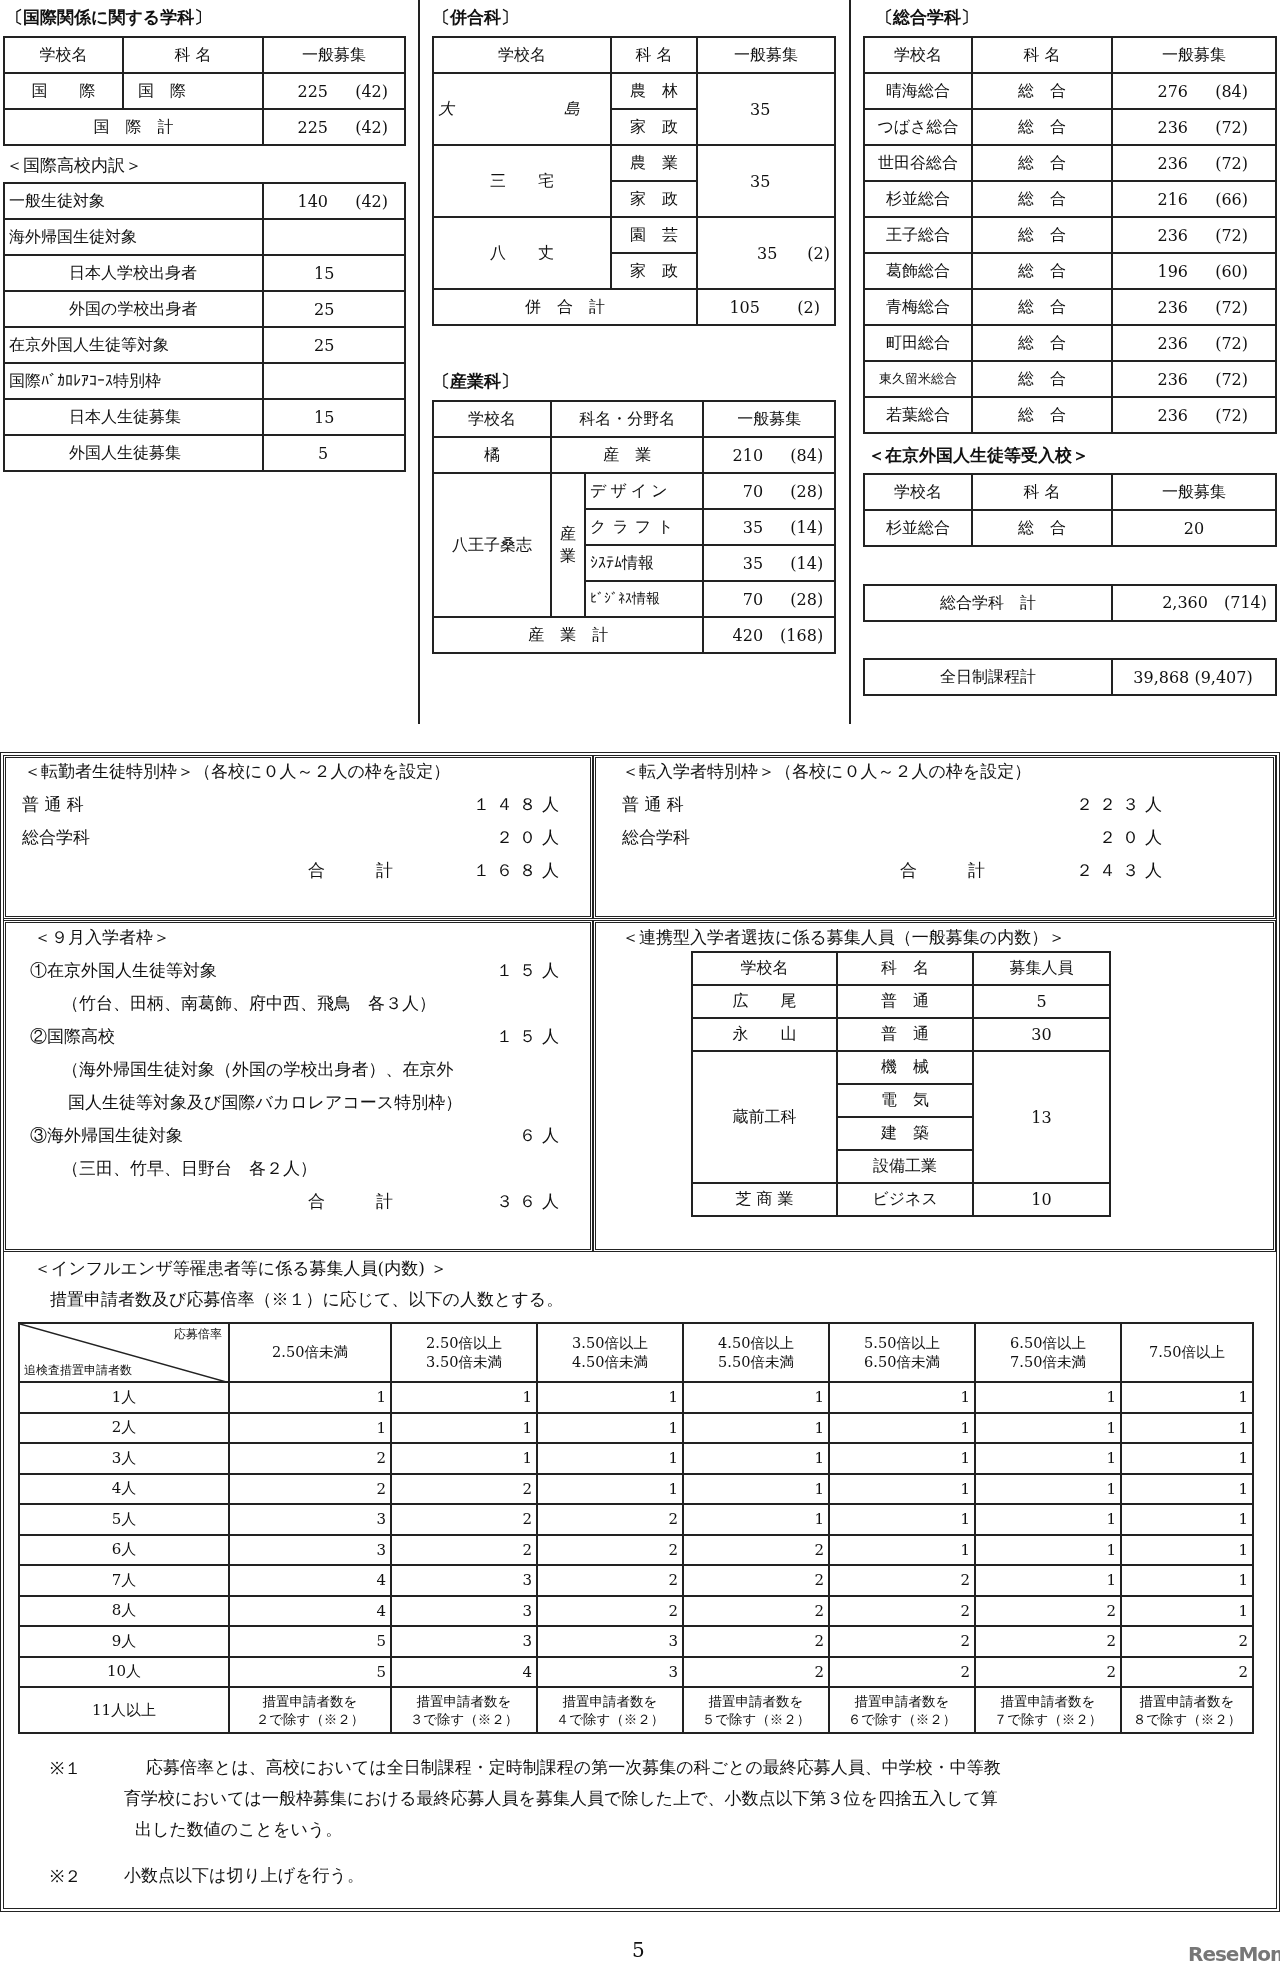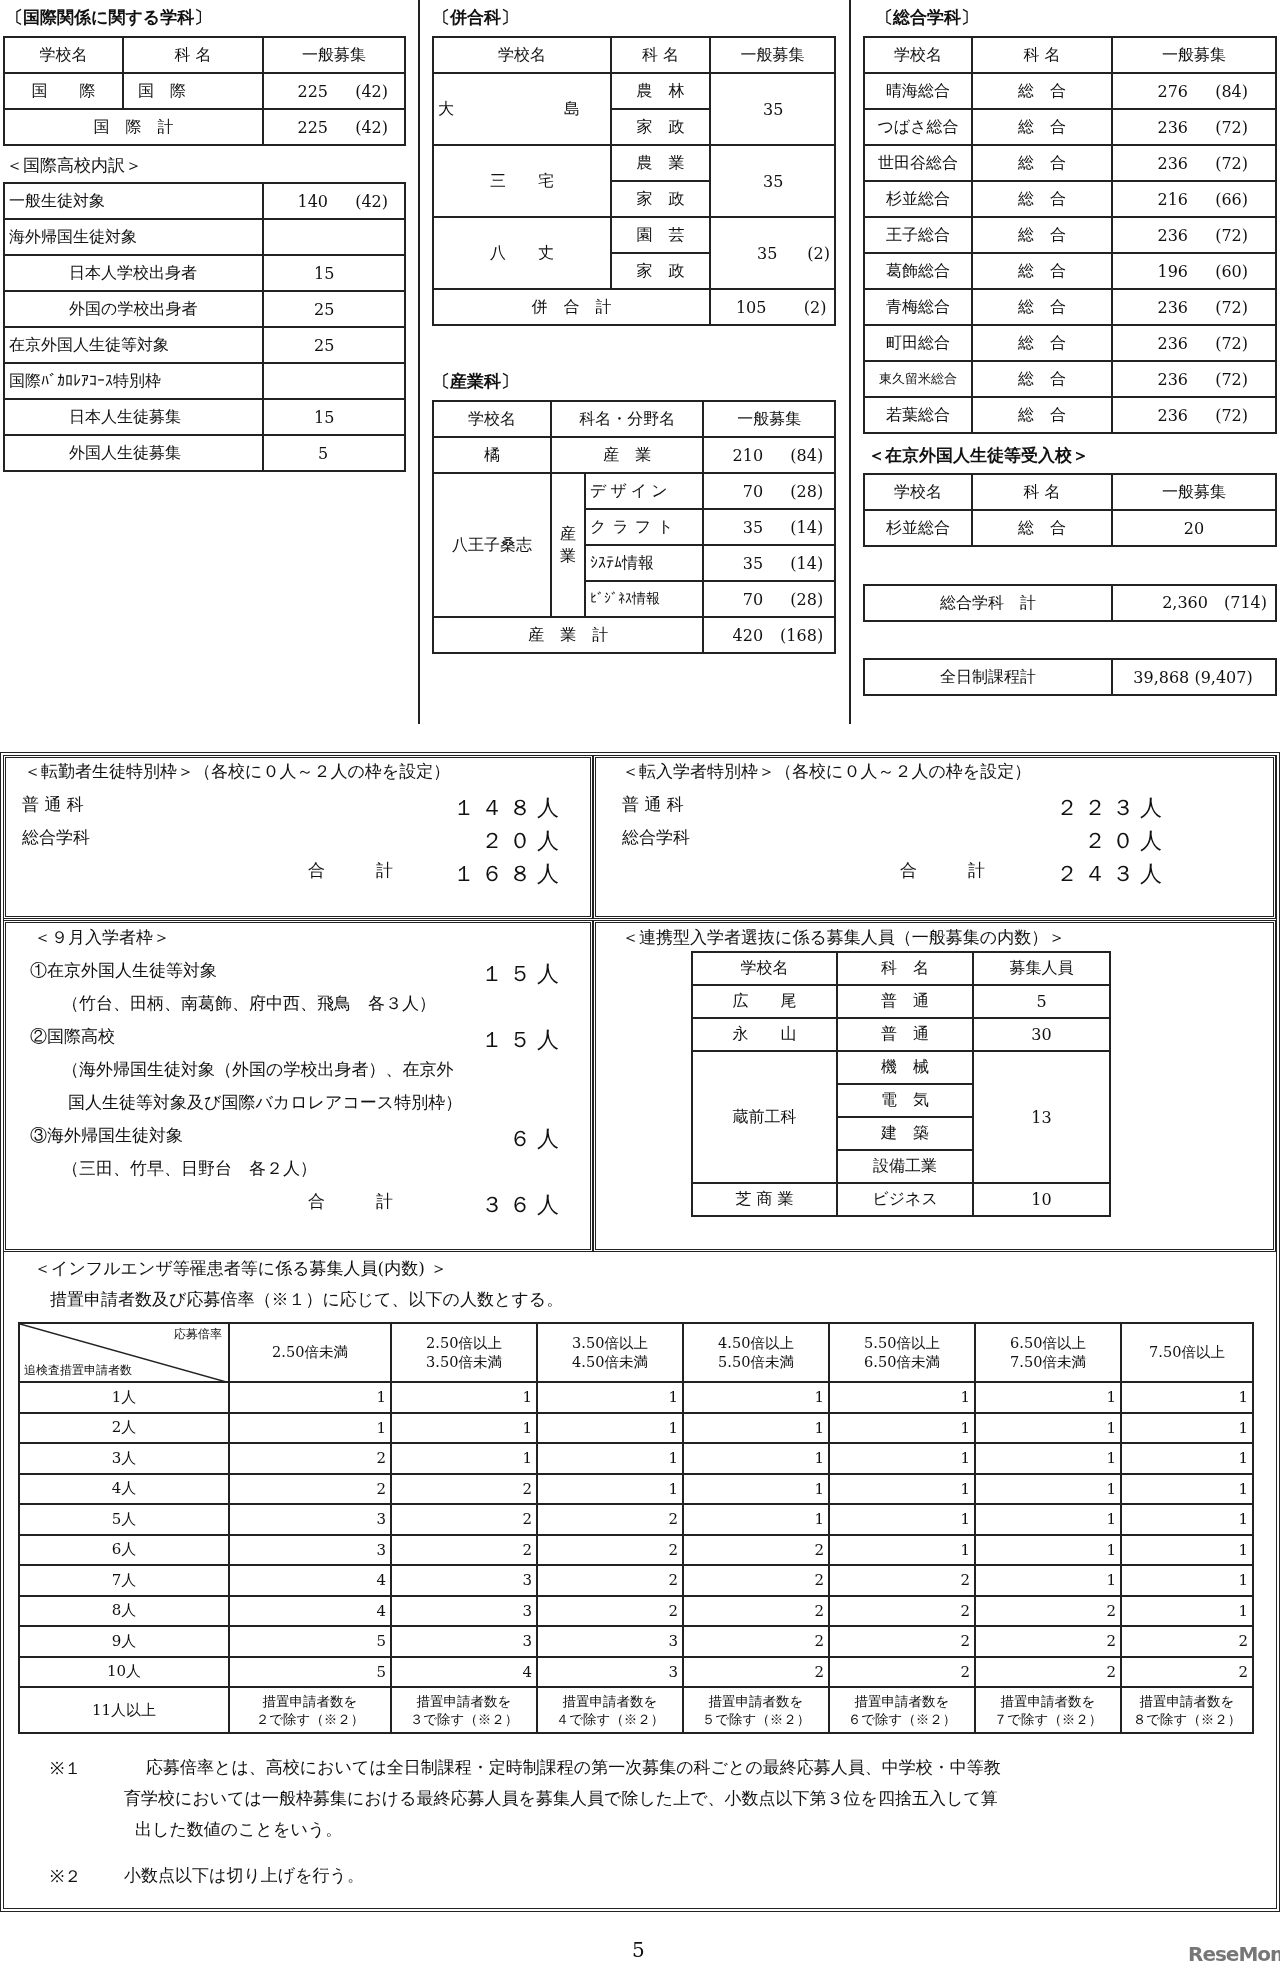--- a/index.html
+++ b/index.html
@@ -12,25 +12,25 @@
   .sec-title { font-family: "DejaVu Sans", "Liberation Sans", sans-serif; font-weight: bold; font-size: 17px; white-space: nowrap; }
   .sub-title { font-size: 17px; white-space: nowrap; }
   table.grid { border-collapse: collapse; position: absolute; font-size: 16px; }
   table.grid td { border: 2px solid #222; height: 36px; text-align: center; vertical-align: middle; white-space: nowrap; padding: 0 4px; }
   table.grid td.thin-b { border-bottom: 1px solid #701a75; }
   table.grid td.thin-l { border-left: 1px solid #666; }
   td.left { text-align: left !important; }
   td.ind { text-align: left !important; padding-left: 64px !important; }
   .num { display: inline-block; min-width: 48px; text-align: right; }
   .paren { display: inline-block; min-width: 60px; text-align: right; }
-  .spread2 { letter-spacing: 26px; }
+  .spread2 { letter-spacing: 26px; font-style: italic; }
   .vline { position: absolute; width: 2px; background: #222; }
   .box { position: absolute; border: 3px double #222; }
   .line-row { position: absolute; font-size: 17px; white-space: nowrap; }
-  .rt { position: absolute; font-size: 22px; white-space: nowrap; text-align: center; letter-spacing: 6px; }
+  .rt { position: absolute; font-size: 17px; white-space: nowrap; text-align: center; letter-spacing: 6px; }
   table.inf { border-collapse: collapse; position: absolute; font-size: 15px; }
   table.inf td { border: 2px solid #222; height: 30.5px; white-space: nowrap; }
   table.inf td.val { text-align: right; padding-right: 4px; }
   table.inf td.lab { text-align: center; }
   table.inf td.hdr { text-align: center; font-size: 14.5px; line-height: 19px; }
   table.inf td.div { text-align: center; font-size: 13.5px; line-height: 18px; }
   .note { position: absolute; font-size: 17px; white-space: nowrap; }
   .logo { position: absolute; font-family: "DejaVu Sans", sans-serif; font-weight: bold; color: #777; font-size: 20px; letter-spacing: -1px; }
 </style>
 </head>
@@ -116,21 +116,21 @@
     <td rowspan="2">三　　宅</td>
     <td class="thin-b">農　業</td>
     <td rowspan="2" class="left" style="padding-left:52px"><span>35</span></td>
   </tr>
   <tr>
         <td>家　政</td>
       </tr>
   <tr>
     <td rowspan="2">八　　丈</td>
     <td class="thin-b">園　芸</td>
-    <td rowspan="2" class="left" style="padding-left:46px"><span>35</span><span style="margin-left:30px">(2)</span></td>
+    <td rowspan="2" class="left" style="padding-left:59px"><span>35</span><span style="margin-left:30px">(2)</span></td>
   </tr>
   <tr>
         <td>家　政</td>
       </tr>
   <tr>
     <td colspan="2">併　合　計</td>
     <td><span class="num">105</span><span class="paren">(2)</span></td>
   </tr>
 </tbody>
   </table>

